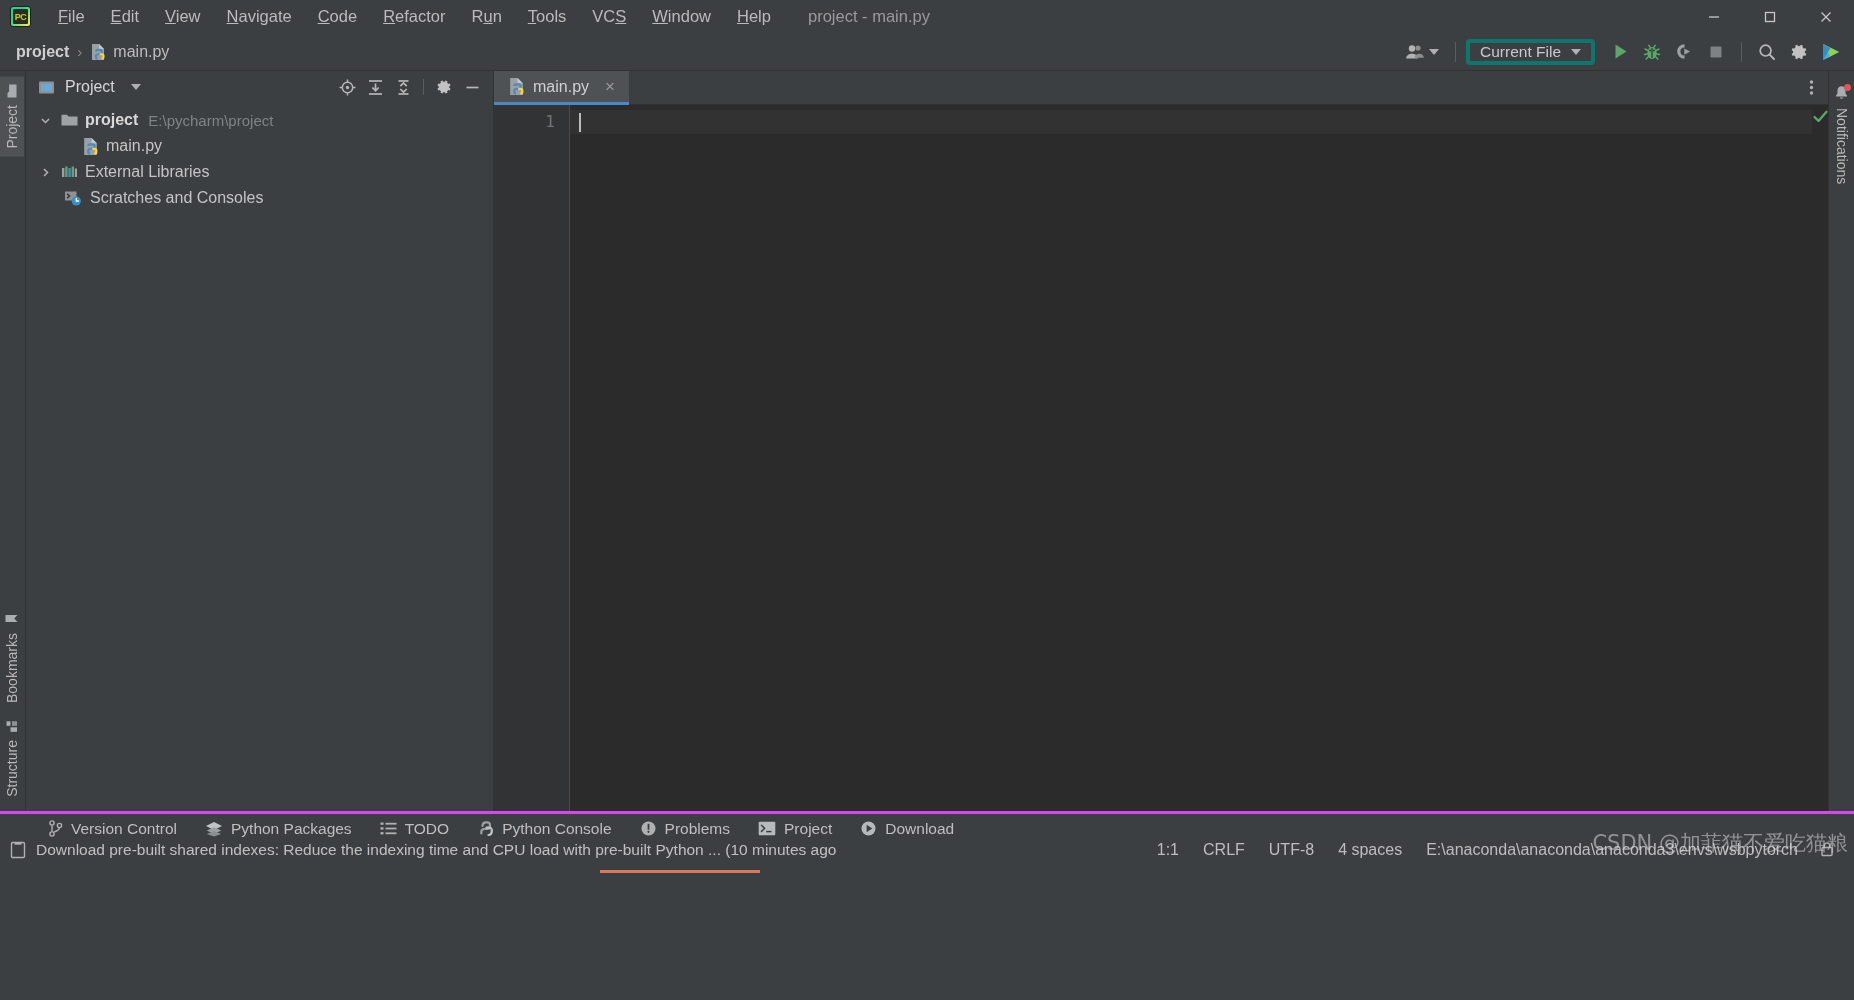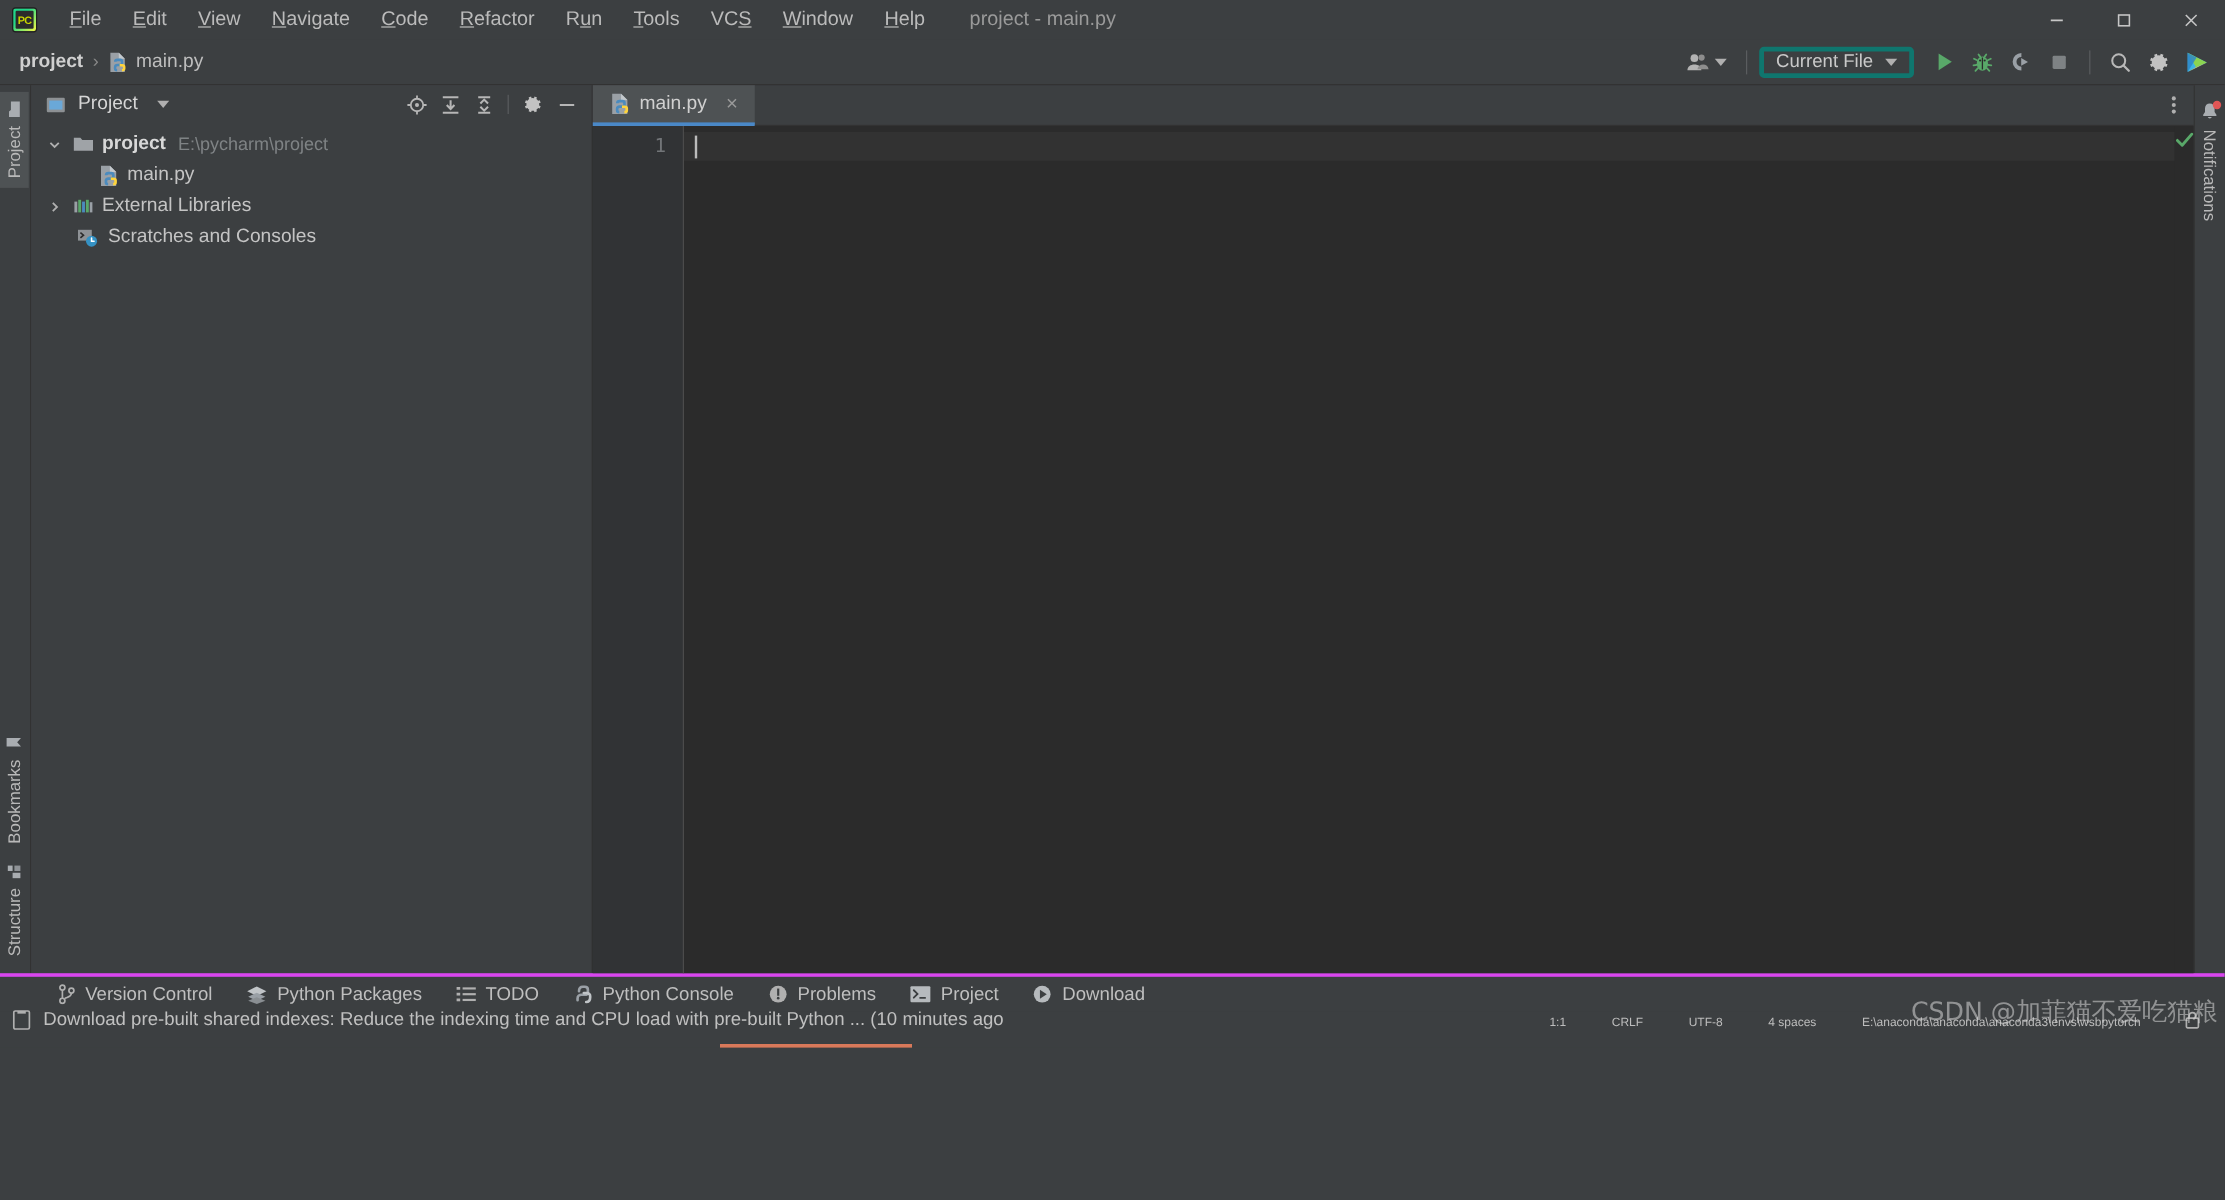--- a/index.html
+++ b/index.html
@@ -259,22 +259,22 @@
     display: flex; align-items: center;
     padding: 0 14px 16px 10px;
     position: relative;
   }
   .sb-msg {
     color: #c0c0c0; font-size: 15.5px;
     display: flex; align-items: center; gap: 10px;
     white-space: nowrap;
   }
   .sb-right {
-    margin-left: auto; display: flex; align-items: flex-end; gap: 14px;
-    color: #bdbdbd; font-size: 10px;
+    margin-left: auto; display: flex; align-items: flex-start; gap: 0;
+    color: #bdbdbd; font-size: 16px;
   }
   .sb-item { padding: 2px 12px; white-space: nowrap; }
   .sb-ico { padding: 2px 6px 2px 10px; display: flex; align-items: center; }
 
   .watermark {
     position: absolute;
     right: 6px; bottom: 16px;
     color: rgba(215,215,215,0.55);
     font-size: 21px;
     pointer-events: none;

